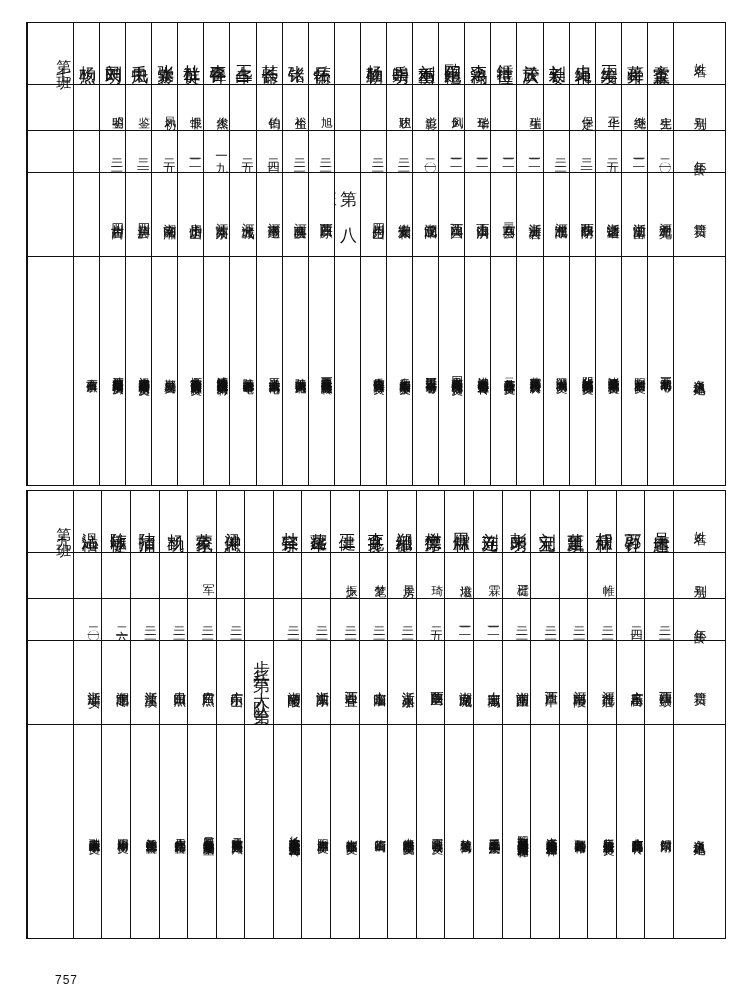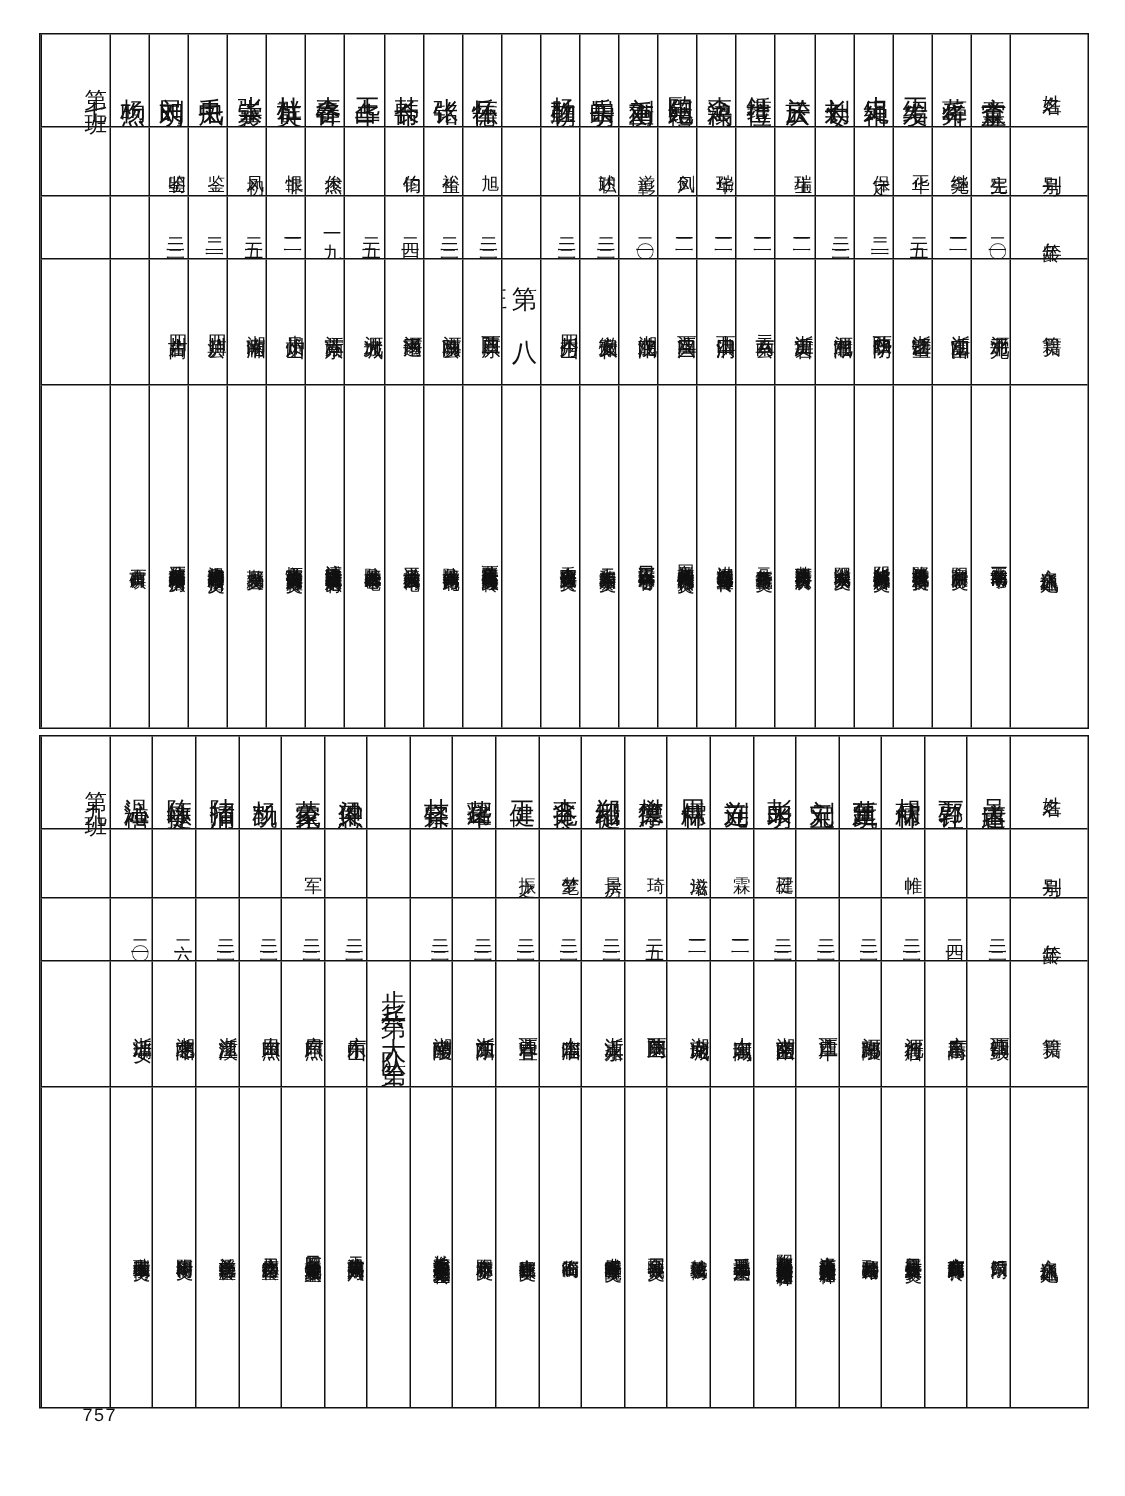--- a/index.html
+++ b/index.html
@@ -135,21 +135,21 @@
   .addr-text {
     font-size: 11.5px;
     line-height: 1.16;
     letter-spacing: 0.5px;
     max-height: 100%;
   }
 
   .page-number {
     position: absolute;
     left: 55px;
-    top: 936px;
+    top: 973px;
     font-size: 12px;
     letter-spacing: 1px;
     color: #111;
     font-family: "Liberation Sans", sans-serif;
   }
 </style>
 </head>
 <body>
 
 <div class="page">

